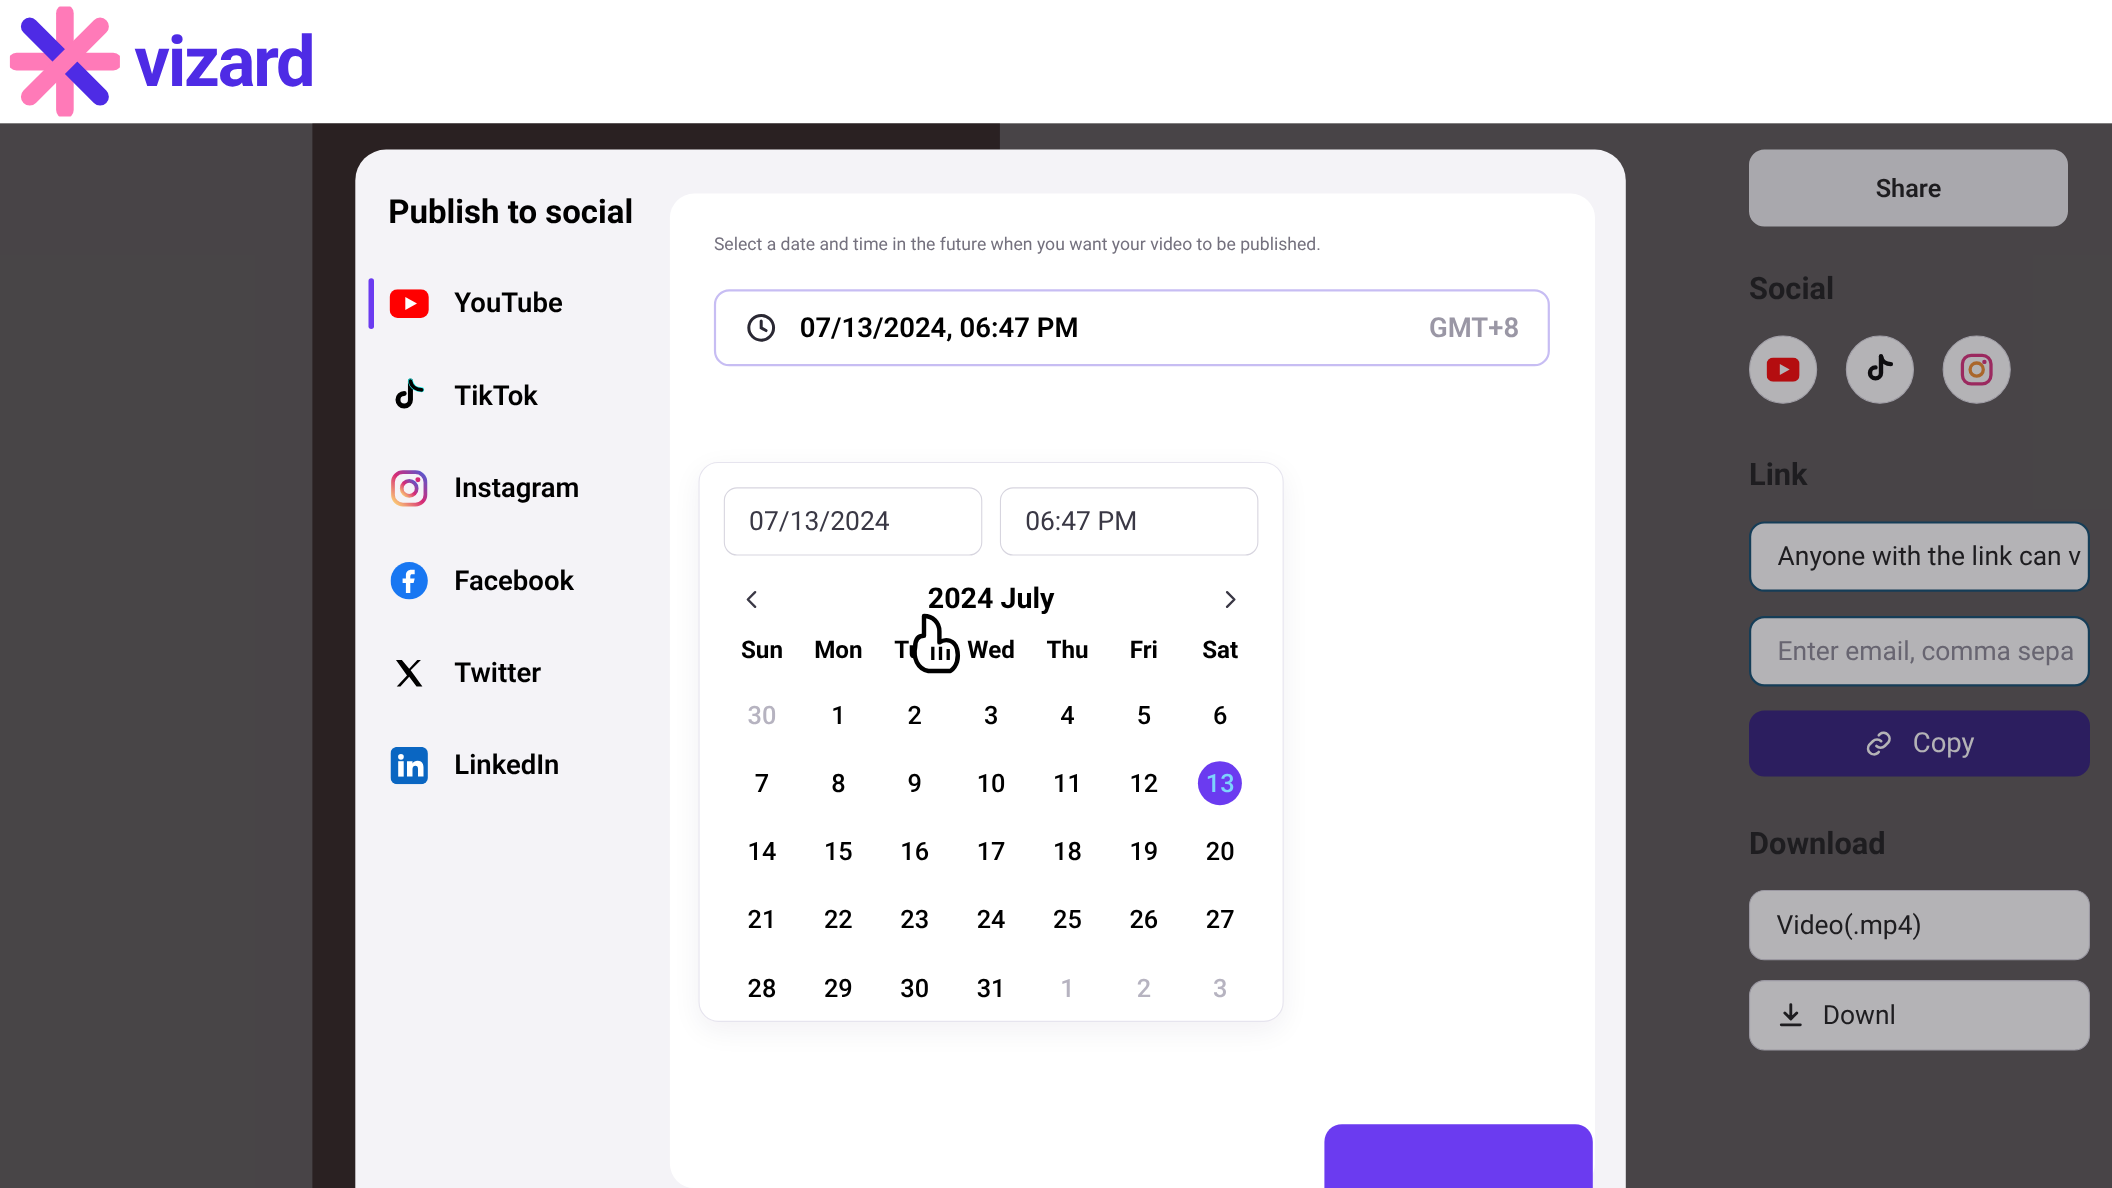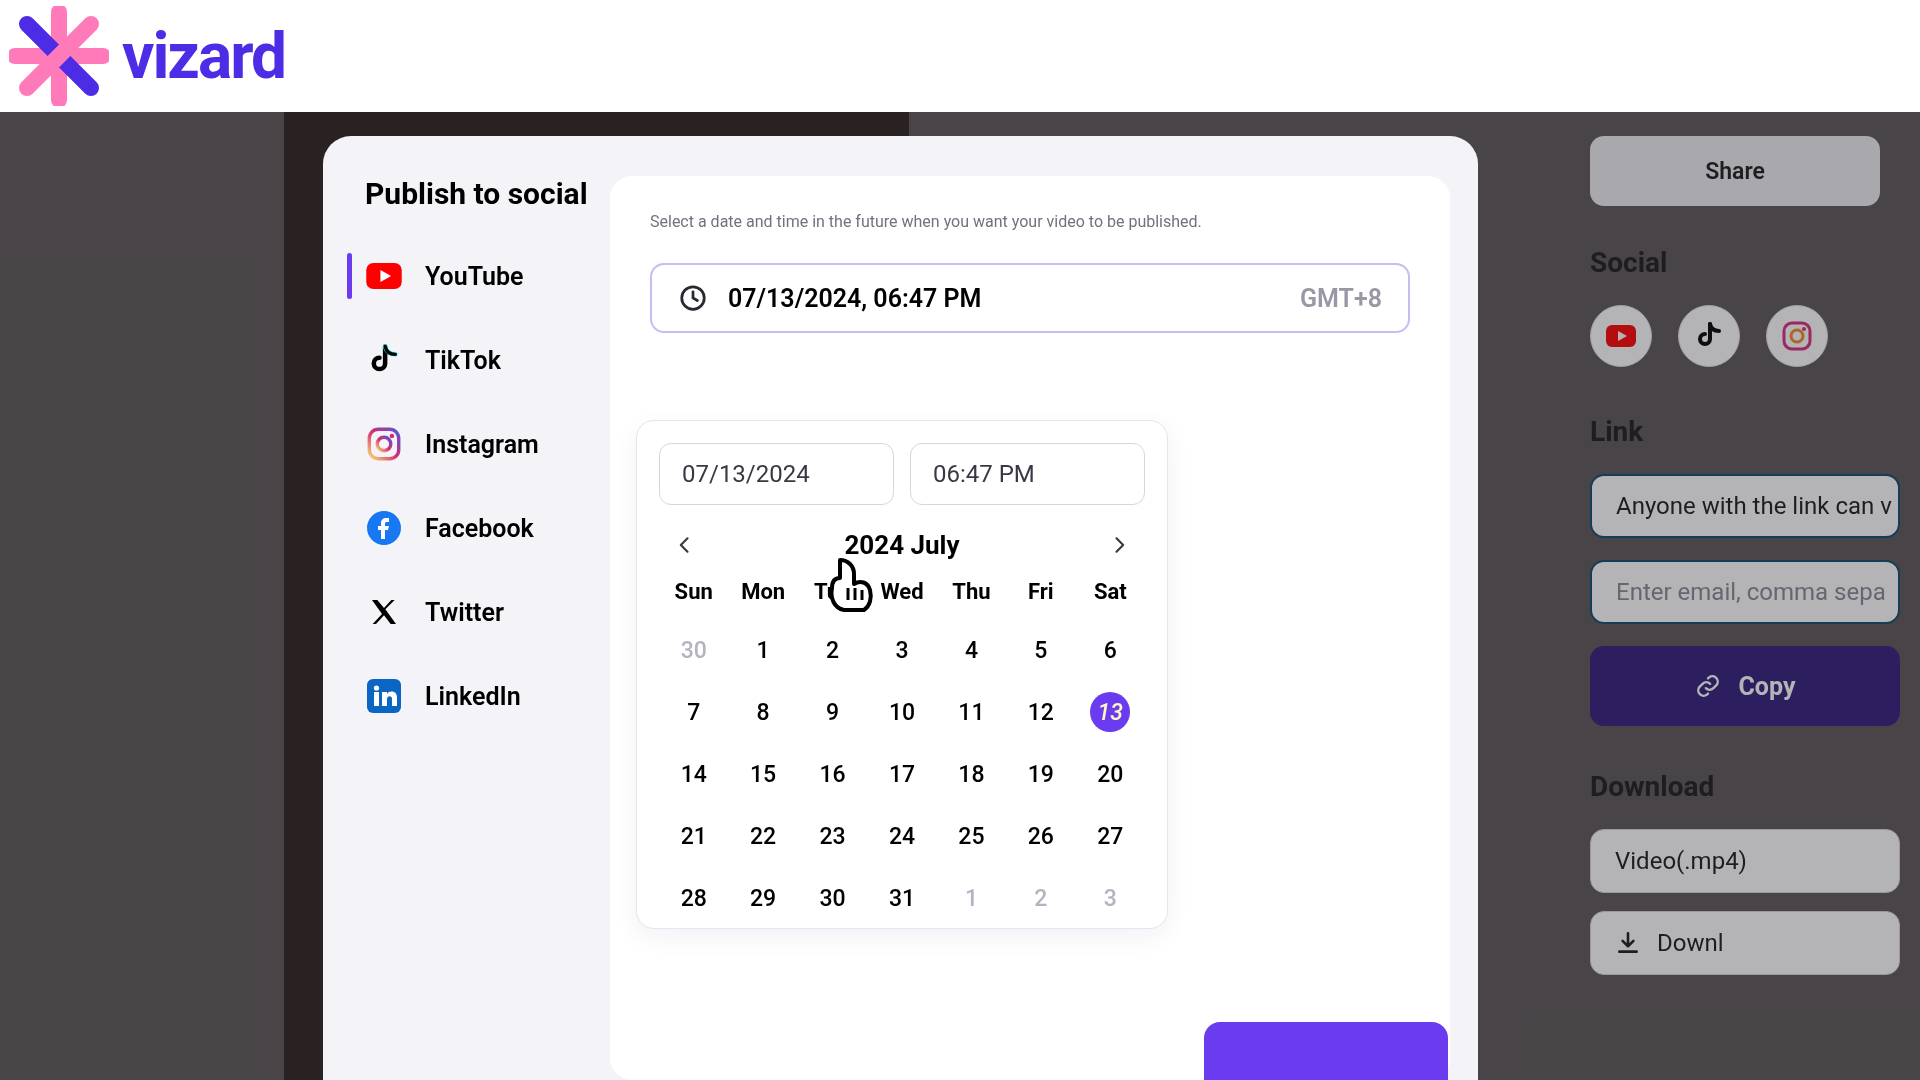--- a/index.html
+++ b/index.html
@@ -17,29 +17,29 @@
 .video-shadow { position:absolute; top:112px; left:284px; width:625px; bottom:0; background:#2b201d; }
 
 
 .right-col { position:absolute; top:112px; right:0; width:330px; bottom:0; padding:24px 0 0 0; color:#1a1a1a; }
 .share-btn { margin:0 0 40px 0; width:290px; height:70px; border-radius:14px; display:flex; align-items:center; justify-content:center; font-size:23px; font-weight:600; background:#efeef2; }
 .right-col h3 { font-size:28px; font-weight:700; margin-bottom:26px; margin-left:0; }
 .social-row { display:flex; gap:26px; margin-bottom:48px; }
 .social-chip { width:62px; height:62px; border-radius:50%; background:#fff; border:1px solid #e4e2ea; display:grid; place-items:center; }
 .pill-input { width:310px; height:64px; border:2px solid #0c4a6e; border-radius:14px; padding:0 24px; font-size:24px; display:flex; align-items:center; color:#1a1a1a; background:#fff; margin-bottom:22px; overflow:hidden; white-space:nowrap; }
 .pill-input.placeholder { color:#8a8895; }
-.copy-btn { width:310px; height:80px; border-radius:14px; background:#2f1b7a; color:#fff; display:flex; align-items:center; justify-content:center; gap:18px; font-size:25px; font-weight:700; margin-top:6px; }
+.copy-btn { width:310px; height:60px; border-radius:14px; background:#2f1b7a; color:#fff; display:flex; align-items:center; justify-content:center; gap:18px; font-size:25px; font-weight:400; margin-top:6px; }
 .section-gap { height:44px; }
 .dl-btn { width:310px; height:64px; border:1px solid #d7d5df; border-radius:14px; padding:0 24px; font-size:24px; display:flex; align-items:center; gap:16px; background:#fff; margin-bottom:18px; overflow:hidden; white-space:nowrap;}
 
 
 .dim { position:absolute; top:112px; left:0; right:0; bottom:0; background:rgba(40,38,45,0.35); z-index:50; }
 
 
-.modal { position:absolute; top:136px; left:323px; width:1155px; bottom:0; background:#f4f3f7; border-radius:28px 28px 0 0; z-index:100; padding:40px 0 0 12px; display:flex; }
+.modal { position:absolute; top:136px; left:323px; width:1155px; bottom:0; background:#f4f3f7; border-radius:28px 28px 0 0; z-index:100; padding:40px 0 0 0; display:flex; }
 .modal-close { position:absolute; top:30px; right:34px; width:48px; height:48px; display:grid; place-items:center; color:#a8a5b3; font-size:0; }
 .modal-close svg{width:34px;height:34px;}
 
 .modal-left { width:286px; padding:0 0 0 30px; }
 .modal-title { font-size:30px; font-weight:700; margin-bottom:40px; }
 .plat-list { display:flex; flex-direction:column; gap:34px; }
 .plat-item { display:flex; align-items:center; gap:22px; font-size:25px; font-weight:600; position:relative; padding:6px 0; }
 .plat-item.active::before { content:""; position:absolute; left:-18px; top:2px; bottom:2px; width:5px; background:#6b3bf0; border-radius:3px; }
 .plat-icon { width:38px; height:38px; border-radius:9px; display:grid; place-items:center; }
 
@@ -56,21 +56,21 @@
 .cal-pop { position:absolute; top:244px; left:26px; width:532px; background:#fff; border:1px solid #e6e4ee; border-radius:18px; padding:22px 22px 10px 22px; box-shadow:0 8px 26px rgba(30,20,60,0.06); }
 .cal-inputs { display:flex; gap:16px; margin-bottom:18px; }
 .cal-inputs .ci { flex:1; height:62px; border:1px solid #d7d5df; border-radius:12px; display:flex; align-items:center; padding:0 22px; font-size:24px; color:#3a3845; }
 .cal-nav { display:flex; align-items:center; justify-content:space-between; padding:6px 10px 18px 10px; }
 .cal-month { font-size:26px; font-weight:700; }
 .cal-nav button { background:none;border:none; width:32px;height:32px; display:grid; place-items:center; color:#4a4855; }
 .cal-grid { display:grid; grid-template-columns:repeat(7,1fr); text-align:center; row-gap:22px; }
 .cal-head { font-size:22px; font-weight:700; padding-bottom:4px;}
 .cal-day { font-size:23px; font-weight:500; height:40px; display:grid; place-items:center; position:relative; }
 .cal-day.muted { color:#b6b3c0; }
-.cal-day.sel span{ width:40px;height:40px;border-radius:50%; background:#6b3bf0; color:#fef9c3; display:grid; place-items:center;font-style:italic; }
+.cal-day.sel span{ width:40px;height:40px;border-radius:50%; background:#6b3bf0; color:#7dd3fc; display:grid; place-items:center; }
 
 
 .purple-cta { position:absolute; right:2px; bottom:-2px; width:244px; height:60px; background:#6b3bf0; border-radius:16px 16px 0 0; }
 
 
 .cursor { position:absolute; top:548px; left:820px; z-index:300; width:72px; height:72px; }
 
 
 svg { display:block; }
 </style>

